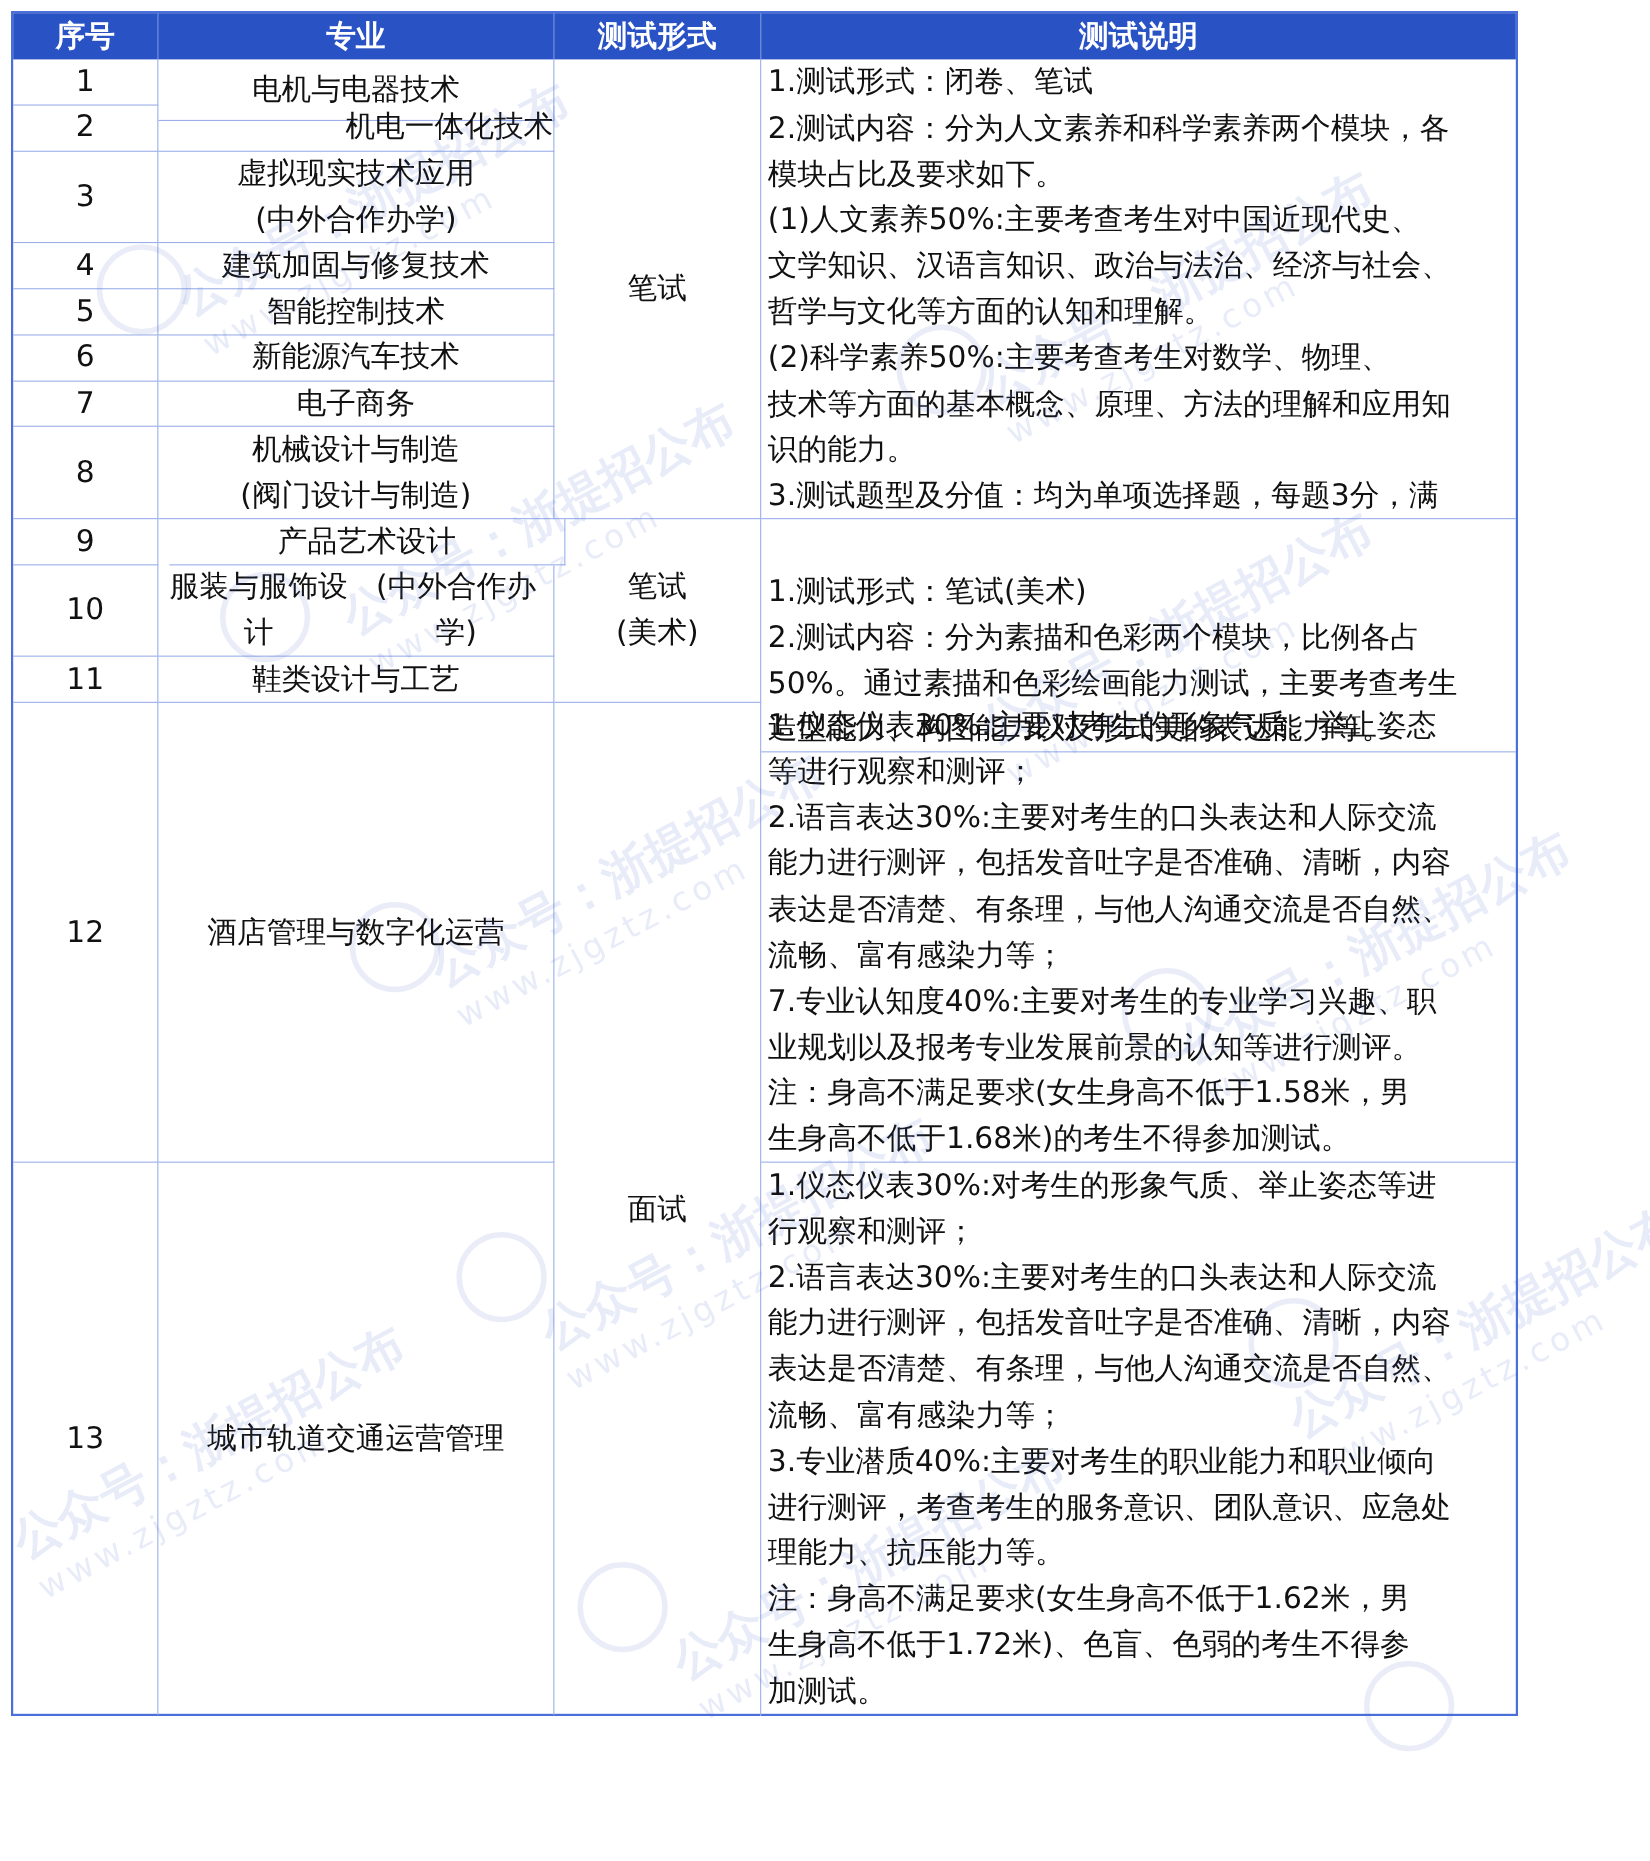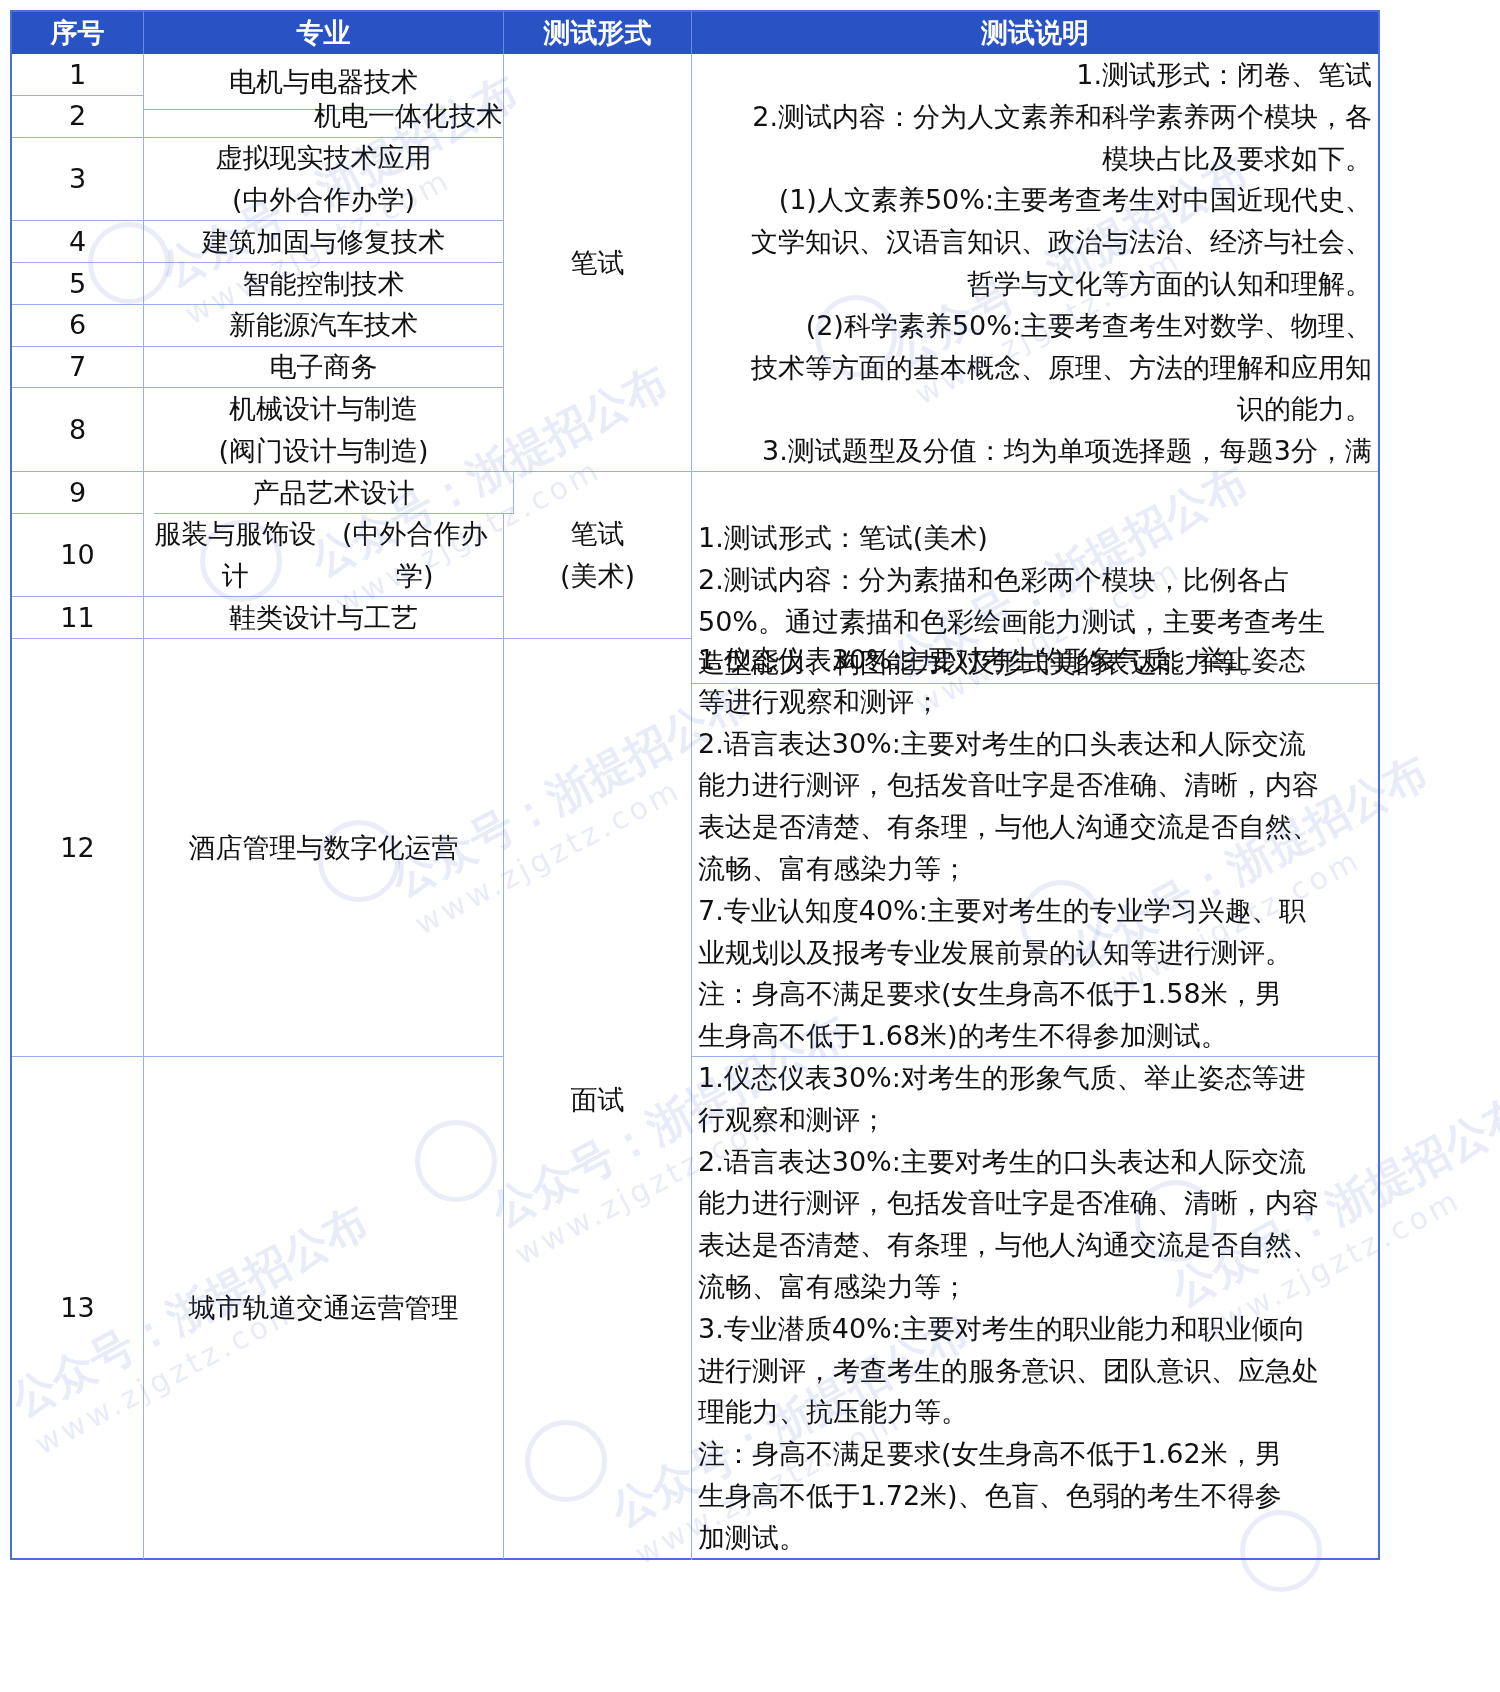--- a/index.html
+++ b/index.html
@@ -92,21 +92,21 @@
     <span>笔试</span>
   </div>
   <div class="cell" style="left:492px;top:460px;width:188px;height:167px;flex-direction:column;">
     <span>笔试</span>
     <span>(美术)</span>
   </div>
   <div class="cell" style="left:492px;top:627px;width:188px;height:921px;border-bottom:none;">
     <span>面试</span>
   </div>
 
-  <div class="desc" id="desc0" style="left:680px;top:42px;width:686px;height:418px;text-align:right;">
+  <div class="desc" id="desc0" style="left:680px;top:42px;width:686px;height:418px;">
       <span class="ln">1.测试形式：闭卷、笔试</span>
       <span class="ln">2.测试内容：分为人文素养和科学素养两个模块，各</span>
       <span class="ln">模块占比及要求如下。</span>
       <span class="ln"> (1)人文素养50%:主要考查考生对中国近现代史、</span>
       <span class="ln">文学知识、汉语言知识、政治与法治、经济与社会、</span>
       <span class="ln">哲学与文化等方面的认知和理解。</span>
       <span class="ln">(2)科学素养50%:主要考查考生对数学、物理、</span>
       <span class="ln">技术等方面的基本概念、原理、方法的理解和应用知</span>
       <span class="ln">识的能力。</span>
       <span class="ln">3.测试题型及分值：均为单项选择题，每题3分，满</span>

